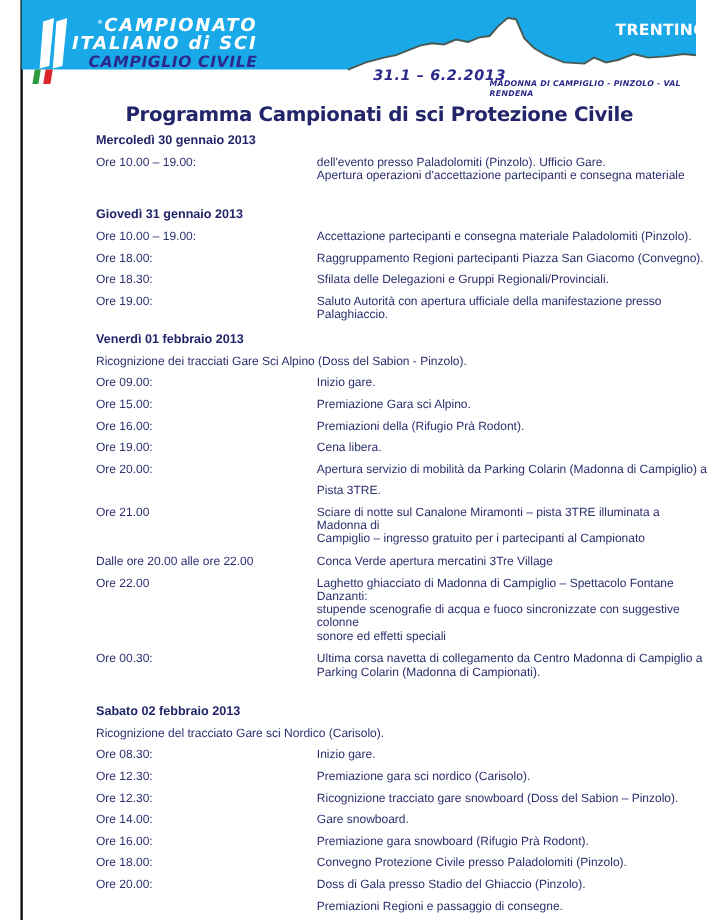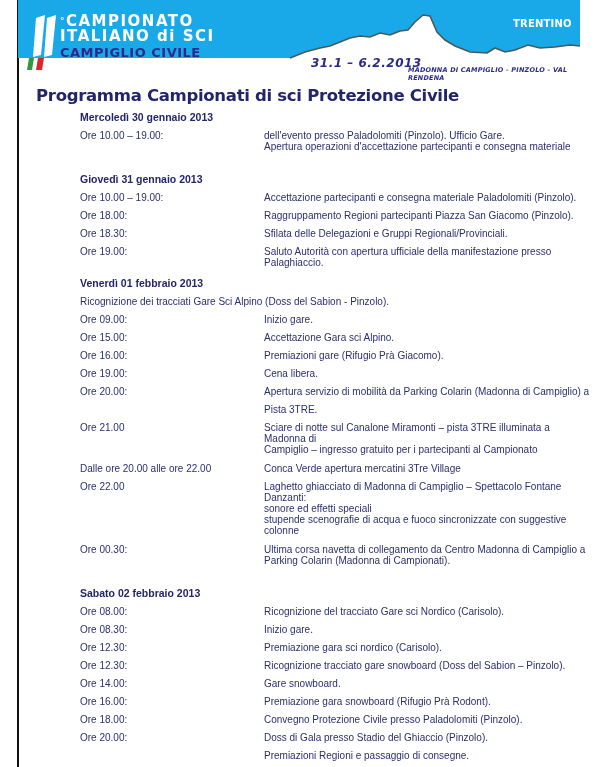--- a/index.html
+++ b/index.html
@@ -1,28 +1,28 @@
 <!DOCTYPE html>
 <html><head>
 <meta charset="utf-8">
 <style>
   html, body { margin: 0; padding: 0; background: #ffffff; }
   body { width: 600px; height: 767px; position: relative; overflow: hidden; font-family: "Liberation Sans", sans-serif; color: #2a2f6e; }
   .left-rule { position: absolute; left: 17px; top: 0; width: 2px; height: 767px; background: #111; }
   .banner { position: absolute; left: 0; top: 0; width: 600px; height: 80px; }
   .banner svg { position: absolute; left: 0; top: 0; }
-  .logo-text { position: absolute; left: 60px; top: 14px; font-family: "DejaVu Sans", sans-serif; font-weight: bold; line-height: 15px; }
+  .logo-text { position: absolute; left: 60px; top: 14px; font-family: "DejaVu Sans", sans-serif; font-style: italic; font-weight: bold; line-height: 15px; text-align: right; }
   .logo-line1, .logo-line2 { color: #ffffff; font-size: 15px; letter-spacing: 1.5px; display: block; }
   .logo-line1 .deg { font-size: 9px; vertical-align: top; }
   .logo-line3 { color: #2b2a8c; font-size: 13px; letter-spacing: 0.5px; display: block; margin-top: 1px; }
   .dates { position: absolute; left: 311px; top: 56px; font-family: "DejaVu Sans", sans-serif; font-style: italic; font-weight: bold; color: #2b2a8c; font-size: 12px; letter-spacing: 0.5px; }
   .places { position: absolute; left: 408px; top: 66px; font-family: "DejaVu Sans", sans-serif; font-style: italic; font-weight: bold; color: #2b2a8c; font-size: 6.5px; letter-spacing: 0.2px; }
-  .trentino { position: absolute; left: 513px; top: 18px; color: #ffffff; font-family: "DejaVu Sans", sans-serif; font-weight: bold; font-size: 10px; letter-spacing: 0.2px; }
+  .trentino { position: absolute; left: 513px; top: 18px; color: #ffffff; font-family: "DejaVu Sans", sans-serif; font-weight: bold; font-size: 13px; letter-spacing: 0.2px; }
   .content { position: absolute; left: 36px; top: 84px; width: 560px; }
-  .page-title { font-family: "DejaVu Sans", sans-serif; font-weight: bold; font-size: 16.5px; color: #23256b; margin: 0; height: 24px; line-height: 24px; letter-spacing: -0.3px; }
+  .page-title { font-family: "DejaVu Sans", sans-serif; font-weight: bold; font-size: 16.5px; color: #23256b; margin: 0; height: 24px; line-height: 24px; letter-spacing: -0.3px; text-align: center; }
   .day { margin-top: 0; margin-left: 44px; }
   .day-heading { font-family: "Liberation Sans", sans-serif; font-weight: bold; font-size: 10.5px; color: #23256b; height: 18px; line-height: 18px; }
   .row { display: flex; font-size: 10px; line-height: 11px; color: #2a2f6e; }
   .row .time { width: 184px; flex: none; padding-top: 4px; }
   .row .desc { width: 330px; flex: none; padding-top: 4px; }
   .row.single { height: 18px; }
   .spacer { height: 14px; }
 </style>
 </head>
 <body>
@@ -70,21 +70,21 @@
         <div class="day-heading">Giovedì 31 gennaio 2013</div>
         <div class="row single">
           <div class="time">Ore 10.00 – 19.00:</div>
           <div class="desc">
             <div>Accettazione partecipanti e consegna materiale Paladolomiti (Pinzolo).</div>
           </div>
         </div>
         <div class="row single">
           <div class="time">Ore 18.00:</div>
           <div class="desc">
-            <div>Raggruppamento Regioni partecipanti Piazza San Giacomo (Pinzolo).</div>
+            <div>Raggruppamento Regioni partecipanti Piazza San Giacomo (Convegno).</div>
           </div>
         </div>
         <div class="row single">
           <div class="time">Ore 18.30:</div>
           <div class="desc">
             <div>Sfilata delle Delegazioni e Gruppi Regionali/Provinciali.</div>
           </div>
         </div>
         <div class="row single">
           <div class="time">Ore 19.00:</div>
@@ -103,27 +103,27 @@
         </div>
         <div class="row single">
           <div class="time">Ore 09.00:</div>
           <div class="desc">
             <div>Inizio gare.</div>
           </div>
         </div>
         <div class="row single">
           <div class="time">Ore 15.00:</div>
           <div class="desc">
-            <div>Accettazione Gara sci Alpino.</div>
+            <div>Premiazione Gara sci Alpino.</div>
           </div>
         </div>
         <div class="row single">
           <div class="time">Ore 16.00:</div>
           <div class="desc">
-            <div>Premiazioni gare (Rifugio Prà Giacomo).</div>
+            <div>Premiazioni della (Rifugio Prà Rodont).</div>
           </div>
         </div>
         <div class="row single">
           <div class="time">Ore 19.00:</div>
           <div class="desc">
             <div>Cena libera.</div>
           </div>
         </div>
         <div class="row single">
           <div class="time">Ore 20.00:</div>
@@ -148,39 +148,38 @@
         <div class="row single">
           <div class="time">Dalle ore 20.00 alle ore 22.00</div>
           <div class="desc">
             <div>Conca Verde apertura mercatini 3Tre Village</div>
           </div>
         </div>
         <div class="row">
           <div class="time">Ore 22.00</div>
           <div class="desc">
             <div>Laghetto ghiacciato di Madonna di Campiglio – Spettacolo Fontane Danzanti:</div>
+            <div>stupende scenografie di acqua e fuoco sincronizzate con suggestive colonne</div>
             <div>sonore ed effetti speciali</div>
-            <div>stupende scenografie di acqua e fuoco sincronizzate con suggestive colonne</div>
           </div>
         </div>
         <div style="height: 4px;"></div>
         <div class="row">
           <div class="time">Ore 00.30:</div>
           <div class="desc">
             <div>Ultima corsa navetta di collegamento da Centro Madonna di Campiglio a</div>
             <div>Parking Colarin (Madonna di Campionati).</div>
           </div>
         </div>
         <div style="height: 4px;"></div>
         <div class="spacer"></div>
       </div>
       <div class="day">
         <div class="day-heading">Sabato 02 febbraio 2013</div>
         <div class="row single">
-          <div class="time">Ore 08.00:</div>
           <div class="desc">
             <div>Ricognizione del tracciato Gare sci Nordico (Carisolo).</div>
           </div>
         </div>
         <div class="row single">
           <div class="time">Ore 08.30:</div>
           <div class="desc">
             <div>Inizio gare.</div>
           </div>
         </div>

